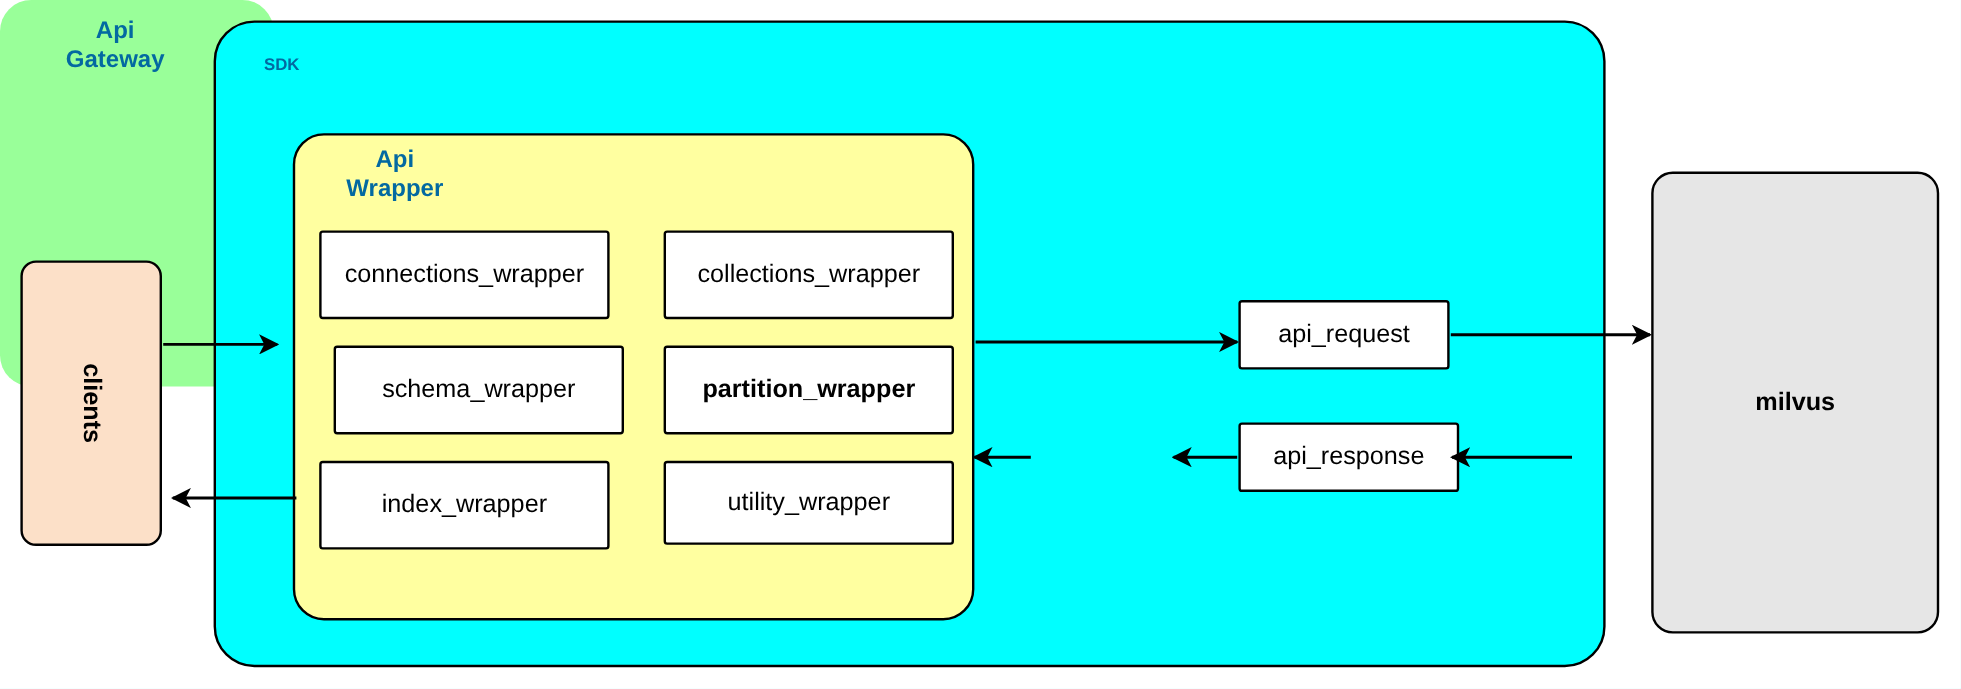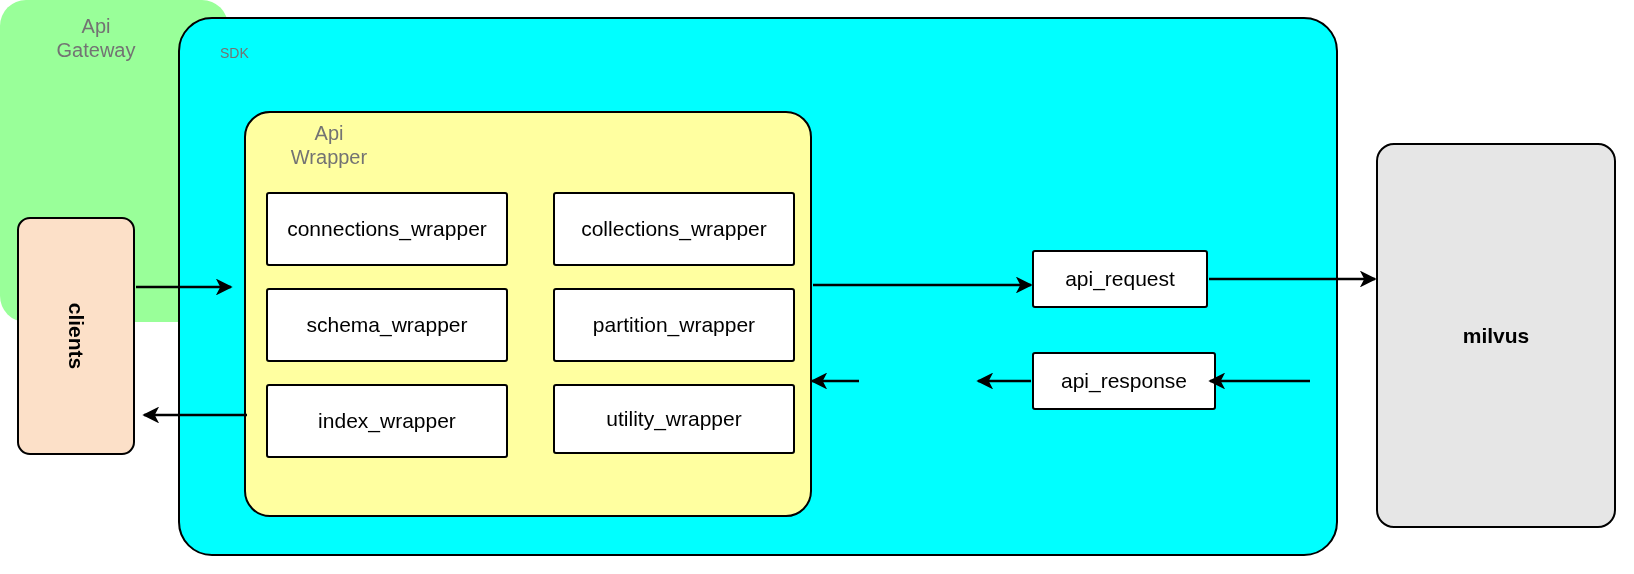--- a/index.html
+++ b/index.html
@@ -59,22 +59,22 @@
     height: 322px;
     background: #99ff99;
     border: none;
     border-radius: 26px;
     display: block;
   }
 
   
   .container-title {
     position: absolute;
-    font-weight: normal;
-    color: #737373;
+    font-weight: bold;
+    color: #0369a1;
     white-space: pre-line;
     line-height: 1.22;
     text-align: center;
   }
   .title-sdk {
     left: 40px;
     top: 26px;
     font-size: 14px;
     text-align: center;
   }
@@ -93,24 +93,24 @@
 
   
   .node {
     background: #ffffff;
     border-radius: 3px;
     font-size: 21px;
     color: #000000;
   }
 
   .n-connections { left: 266px; top: 192px; width: 242px; height: 74px; }
-  .n-schema      { left: 266px; top: 288px; width: 242px; height: 74px; }
+  .n-schema      { left: 278px; top: 288px; width: 242px; height: 74px; }
   .n-index       { left: 266px; top: 384px; width: 242px; height: 74px; }
   .n-collections { left: 553px; top: 192px; width: 242px; height: 74px; }
-  .n-partition   { left: 553px; top: 288px; width: 242px; height: 74px; }
+  .n-partition   { left: 553px; top: 288px; width: 242px; height: 74px; font-weight: bold; }
   .n-utility     { left: 553px; top: 384px; width: 242px; height: 70px; }
 
   .n-apirequest  { left: 1032px; top: 250px; width: 176px; height: 58px; }
   .n-apiresponse { left: 1032px; top: 352px; width: 184px; height: 58px; }
   .n-checker     { left: 860px; top: 352px; width: 116px; height: 58px; }
 
   .n-clients {
     left: 17px; top: 217px; width: 118px; height: 238px;
     background: #fce0c8;
     border-radius: 13px;

